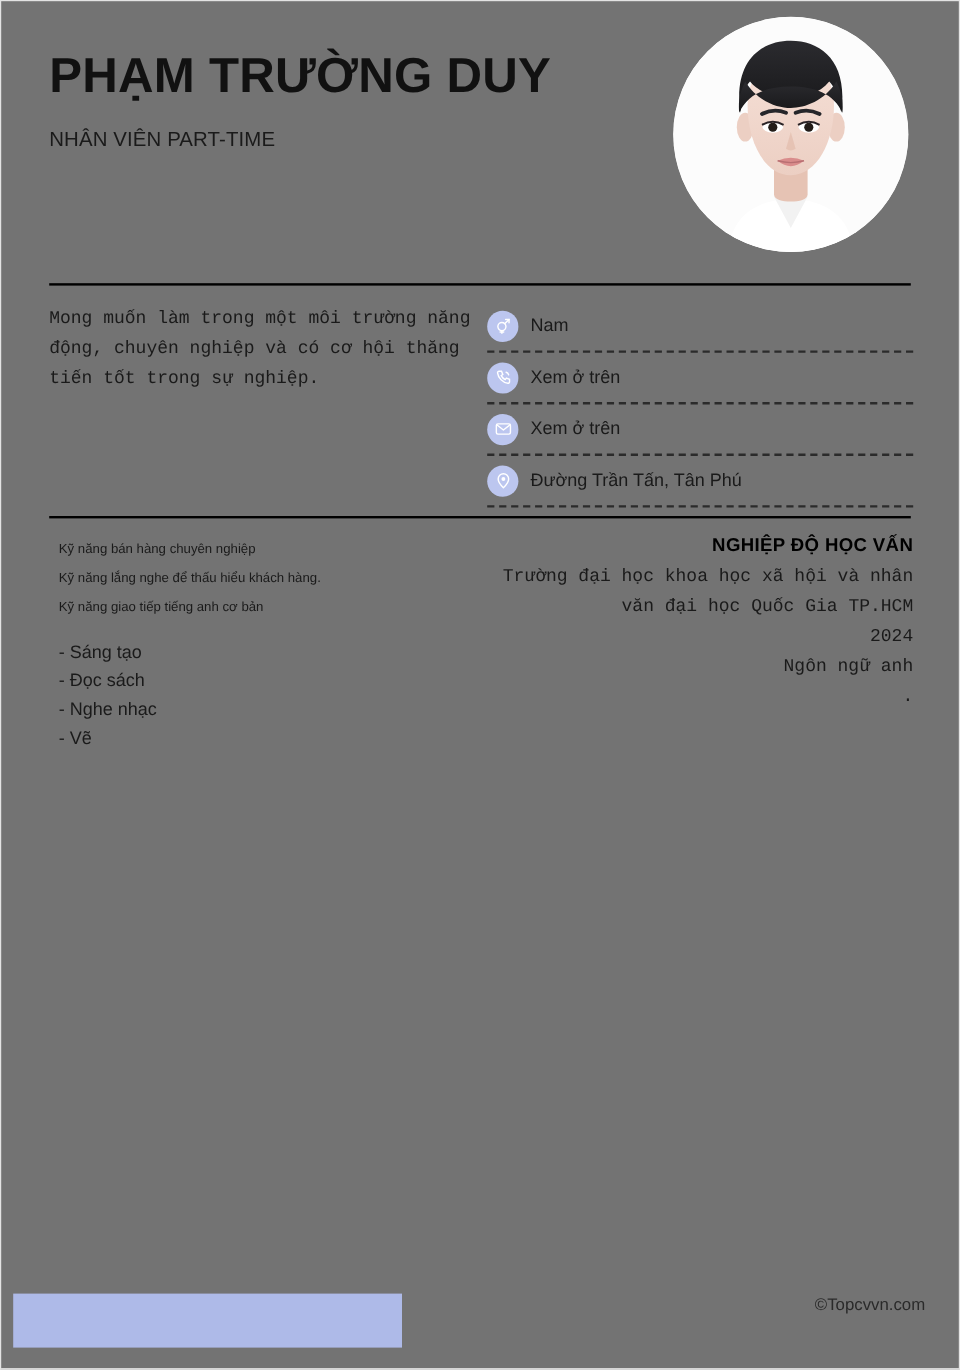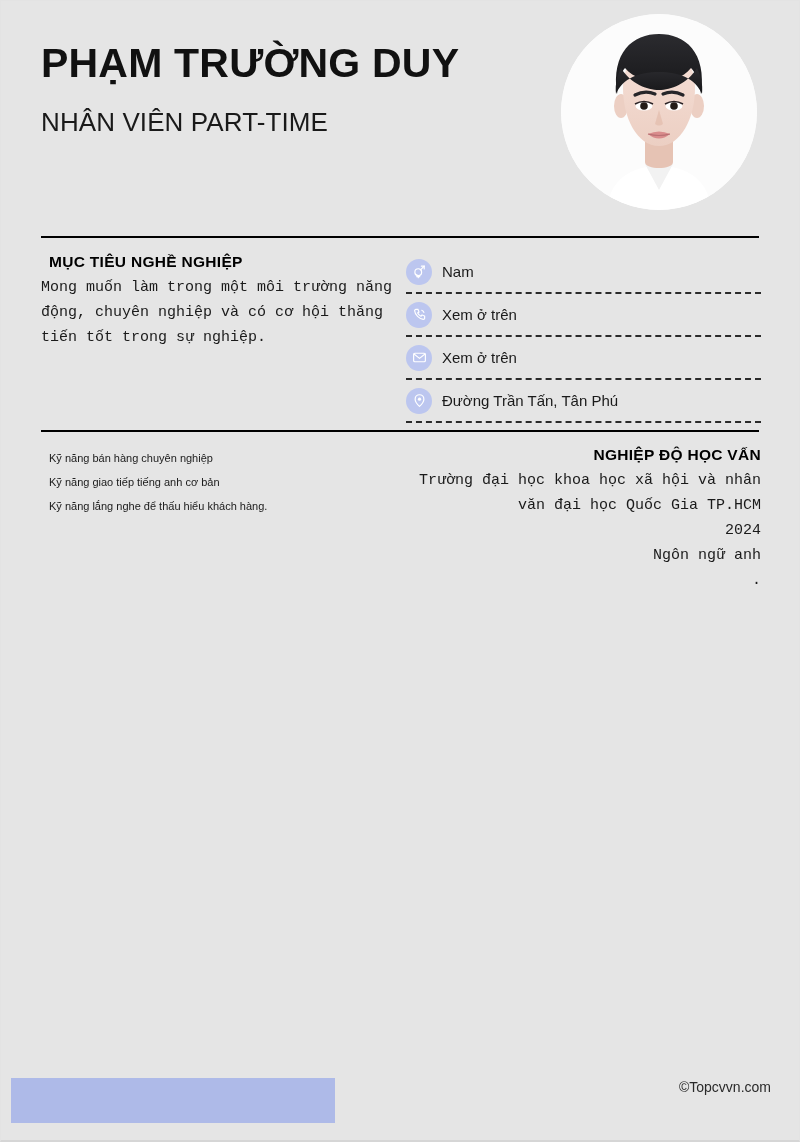--- a/index.html
+++ b/index.html
@@ -8,21 +8,21 @@
     background: #ffffff;
   }
   body {
     font-family: "Liberation Sans", sans-serif;
     -webkit-font-smoothing: antialiased;
   }
   .page {
     position: relative;
     width: 800px;
     height: 1142px;
-    background: #e5e5e5;
+    background: #737373;
     box-sizing: border-box;
     border: 1px solid #e3e3e3;
     border-bottom: 2px solid #d6d6d6;
     overflow: hidden;
   }
 
   
   .header {
     position: absolute;
     left: 40px;
@@ -33,21 +33,21 @@
   .name {
     font-size: 41px;
     font-weight: 700;
     line-height: 64px;
     letter-spacing: 0.2px;
     color: #111111;
     max-width: 420px;
     margin: 0;
   }
   .job-title {
-    font-size: 26px;
+    font-size: 17px;
     font-weight: 400;
     color: #1a1a1a;
     margin: 12px 0 0 0;
     letter-spacing: 0.1px;
   }
 
   
   .avatar {
     position: absolute;
     right: 42px;
@@ -226,21 +226,20 @@
 
         <path d="M87 120 q11 -5 22 0 q-11 9 -22 0 z" fill="#d98c8c"></path>
         <path d="M87 120 q11 3 22 0" stroke="#b86f72" stroke-width="1.2" fill="none"></path>
       </g>
     </svg>
   </div>
 
   <hr class="rule rule-1">
 
   <div class="col-left objective-block">
-    <div class="sec-title indent">MỤC TIÊU NGHỀ NGHIỆP</div>
     <p class="body-text">Mong muốn làm trong một môi trường năng động, chuyên nghiệp và có cơ hội thăng tiến tốt trong sự nghiệp.</p>
   </div>
 
   <div class="col-right contact-block">
 
     <div class="contact-row split">
       <div class="contact-cell half">
         <span class="ic">
           <svg width="15" height="15" viewBox="0 0 24 24" fill="none" stroke="#ffffff" stroke-width="1.9" stroke-linecap="round">
             <circle cx="10" cy="13" r="5.4"></circle>
@@ -290,24 +289,30 @@
       </div>
     </div>
 
   </div>
 
   <hr class="rule rule-2">
 
   <div class="col-left skills-block">
     <ul class="body-list skills-list">
       <li>Kỹ năng bán hàng chuyên nghiệp</li>
+      <li>Kỹ năng lắng nghe để thấu hiểu khách hàng.</li>
       <li>Kỹ năng giao tiếp tiếng anh cơ bản</li>
-      <li>Kỹ năng lắng nghe để thấu hiểu khách hàng.</li>
     </ul>
     <div class="block-gap"></div>
+    <ul class="hobby-list">
+      <li>- Sáng tạo</li>
+      <li>- Đọc sách</li>
+      <li>- Nghe nhạc</li>
+      <li>- Vẽ</li>
+    </ul>
   </div>
 
   <div class="col-right edu-block">
     <div class="sec-title">NGHIỆP ĐỘ HỌC VẤN</div>
     <div class="body-text">Trường đại học khoa học xã hội và nhân văn đại học Quốc Gia TP.HCM</div>
     <div class="body-text">2024</div>
     <div class="body-text">Ngôn ngữ anh</div>
     <div class="body-text">.</div>
   </div>
 

